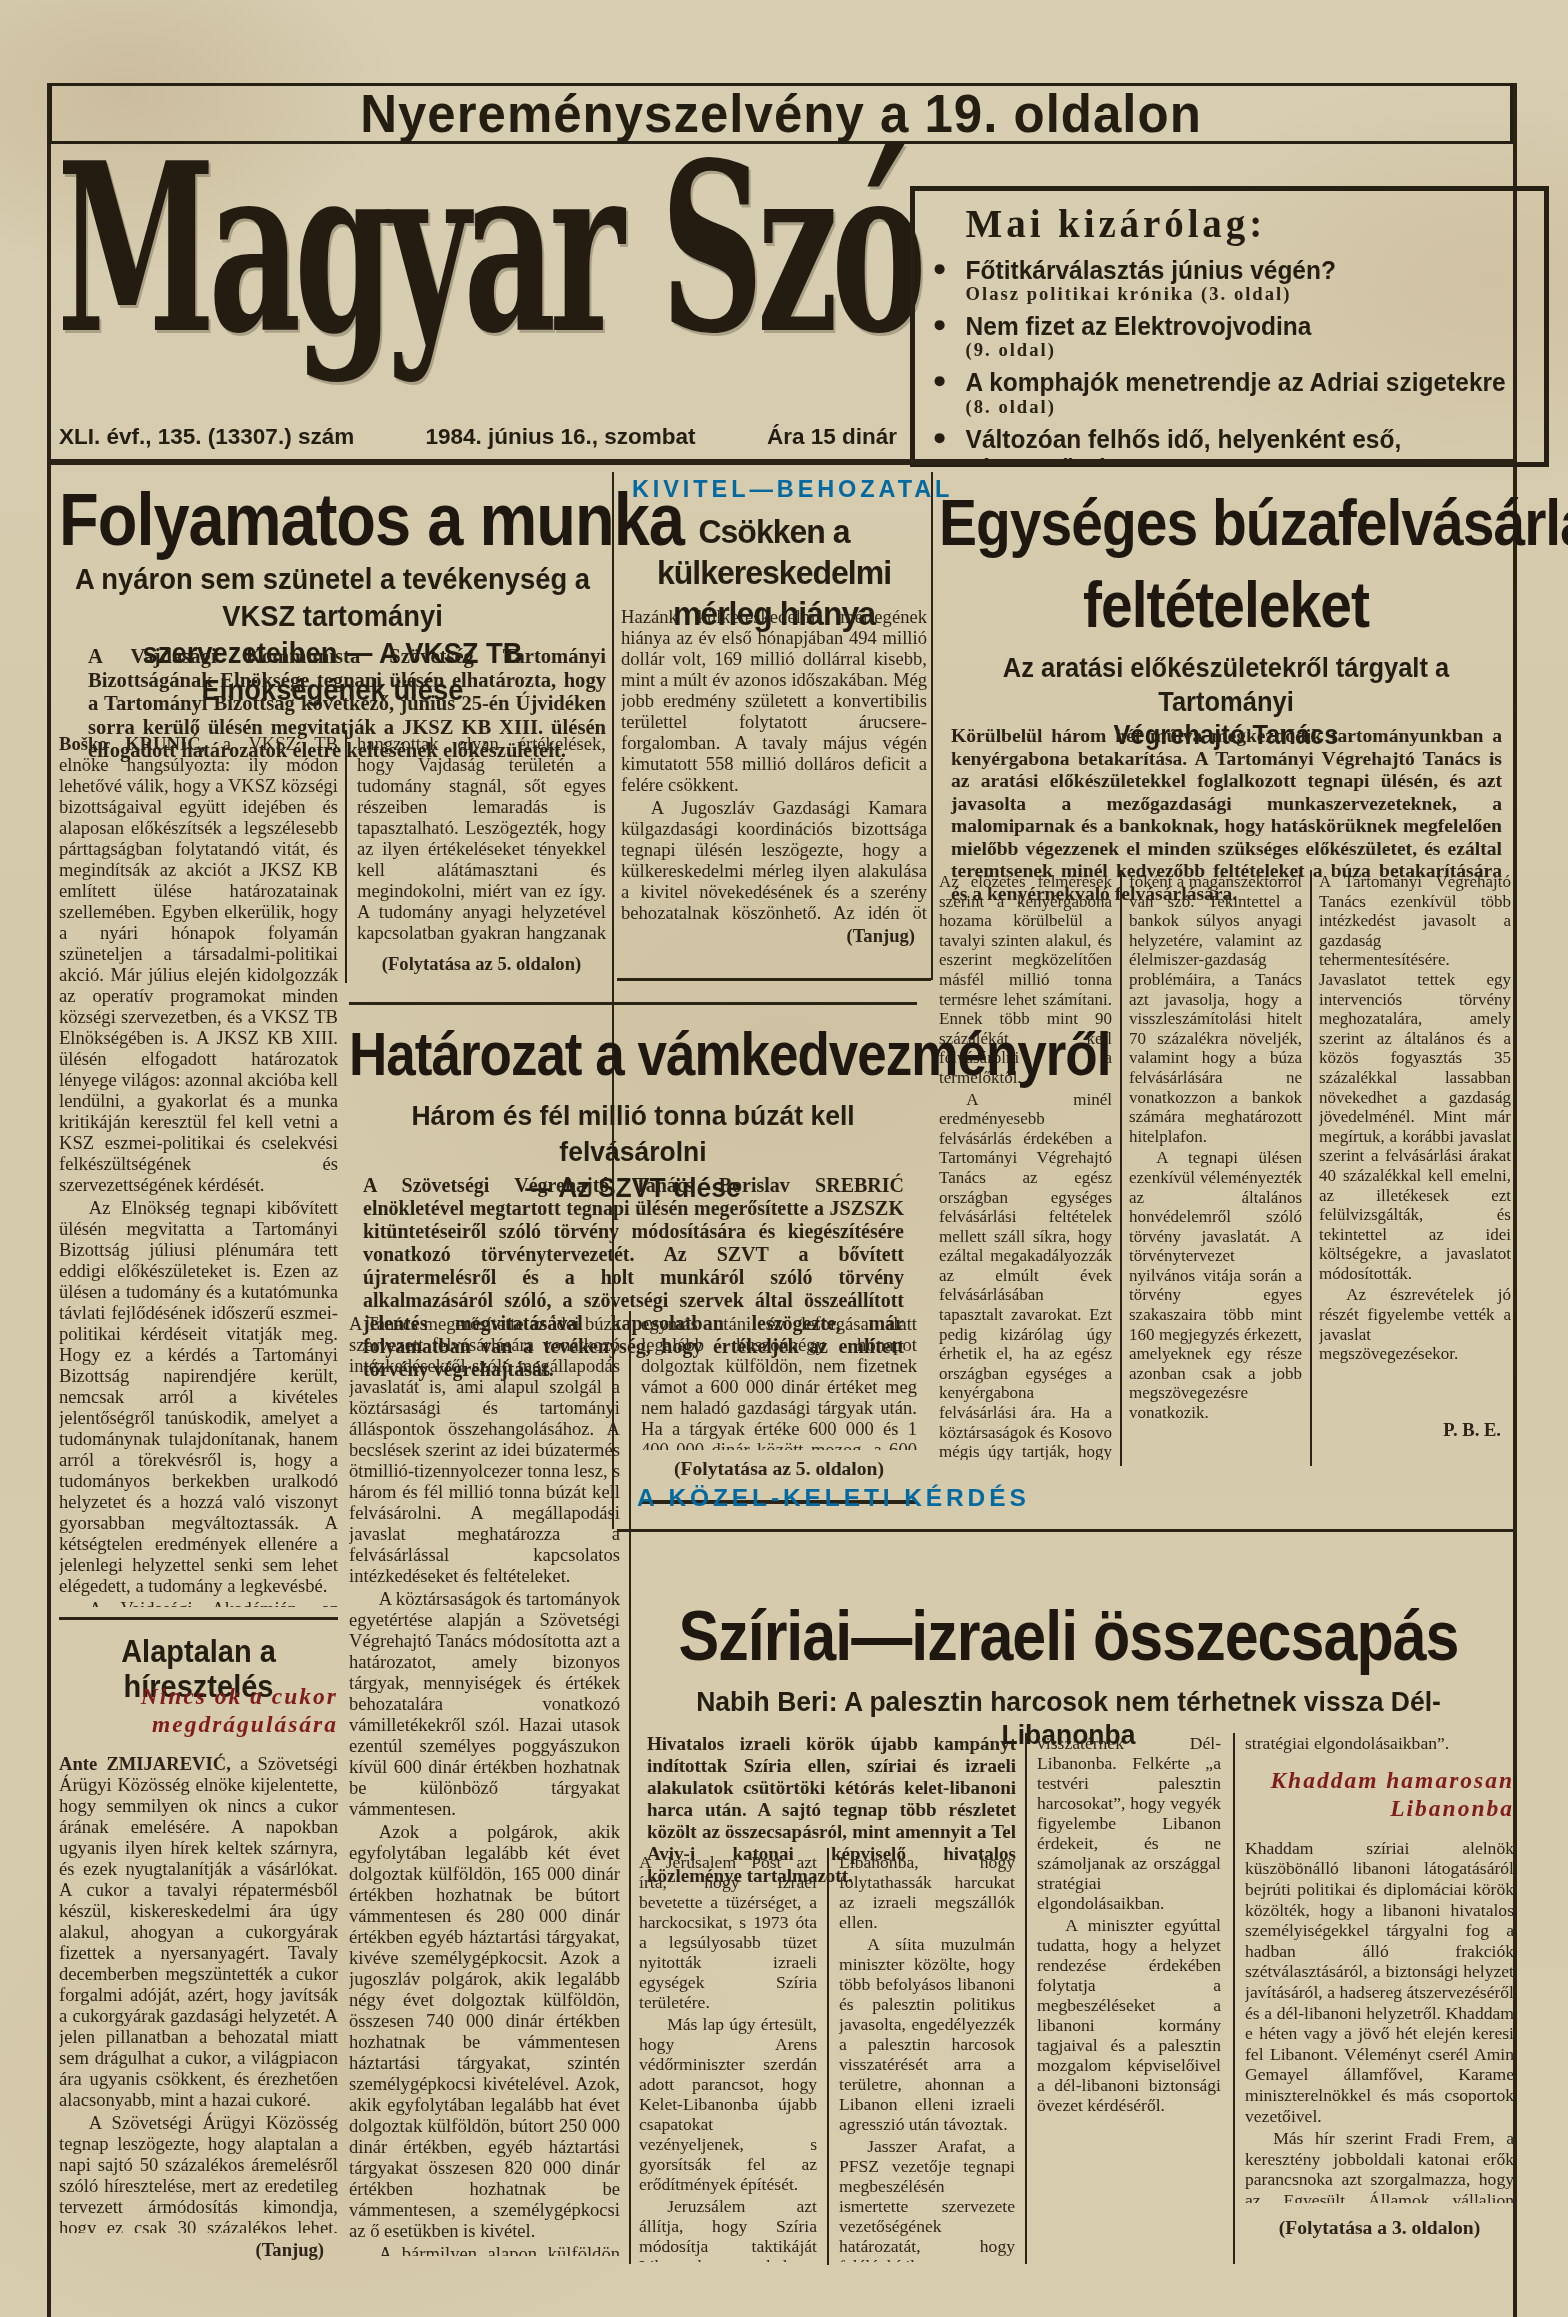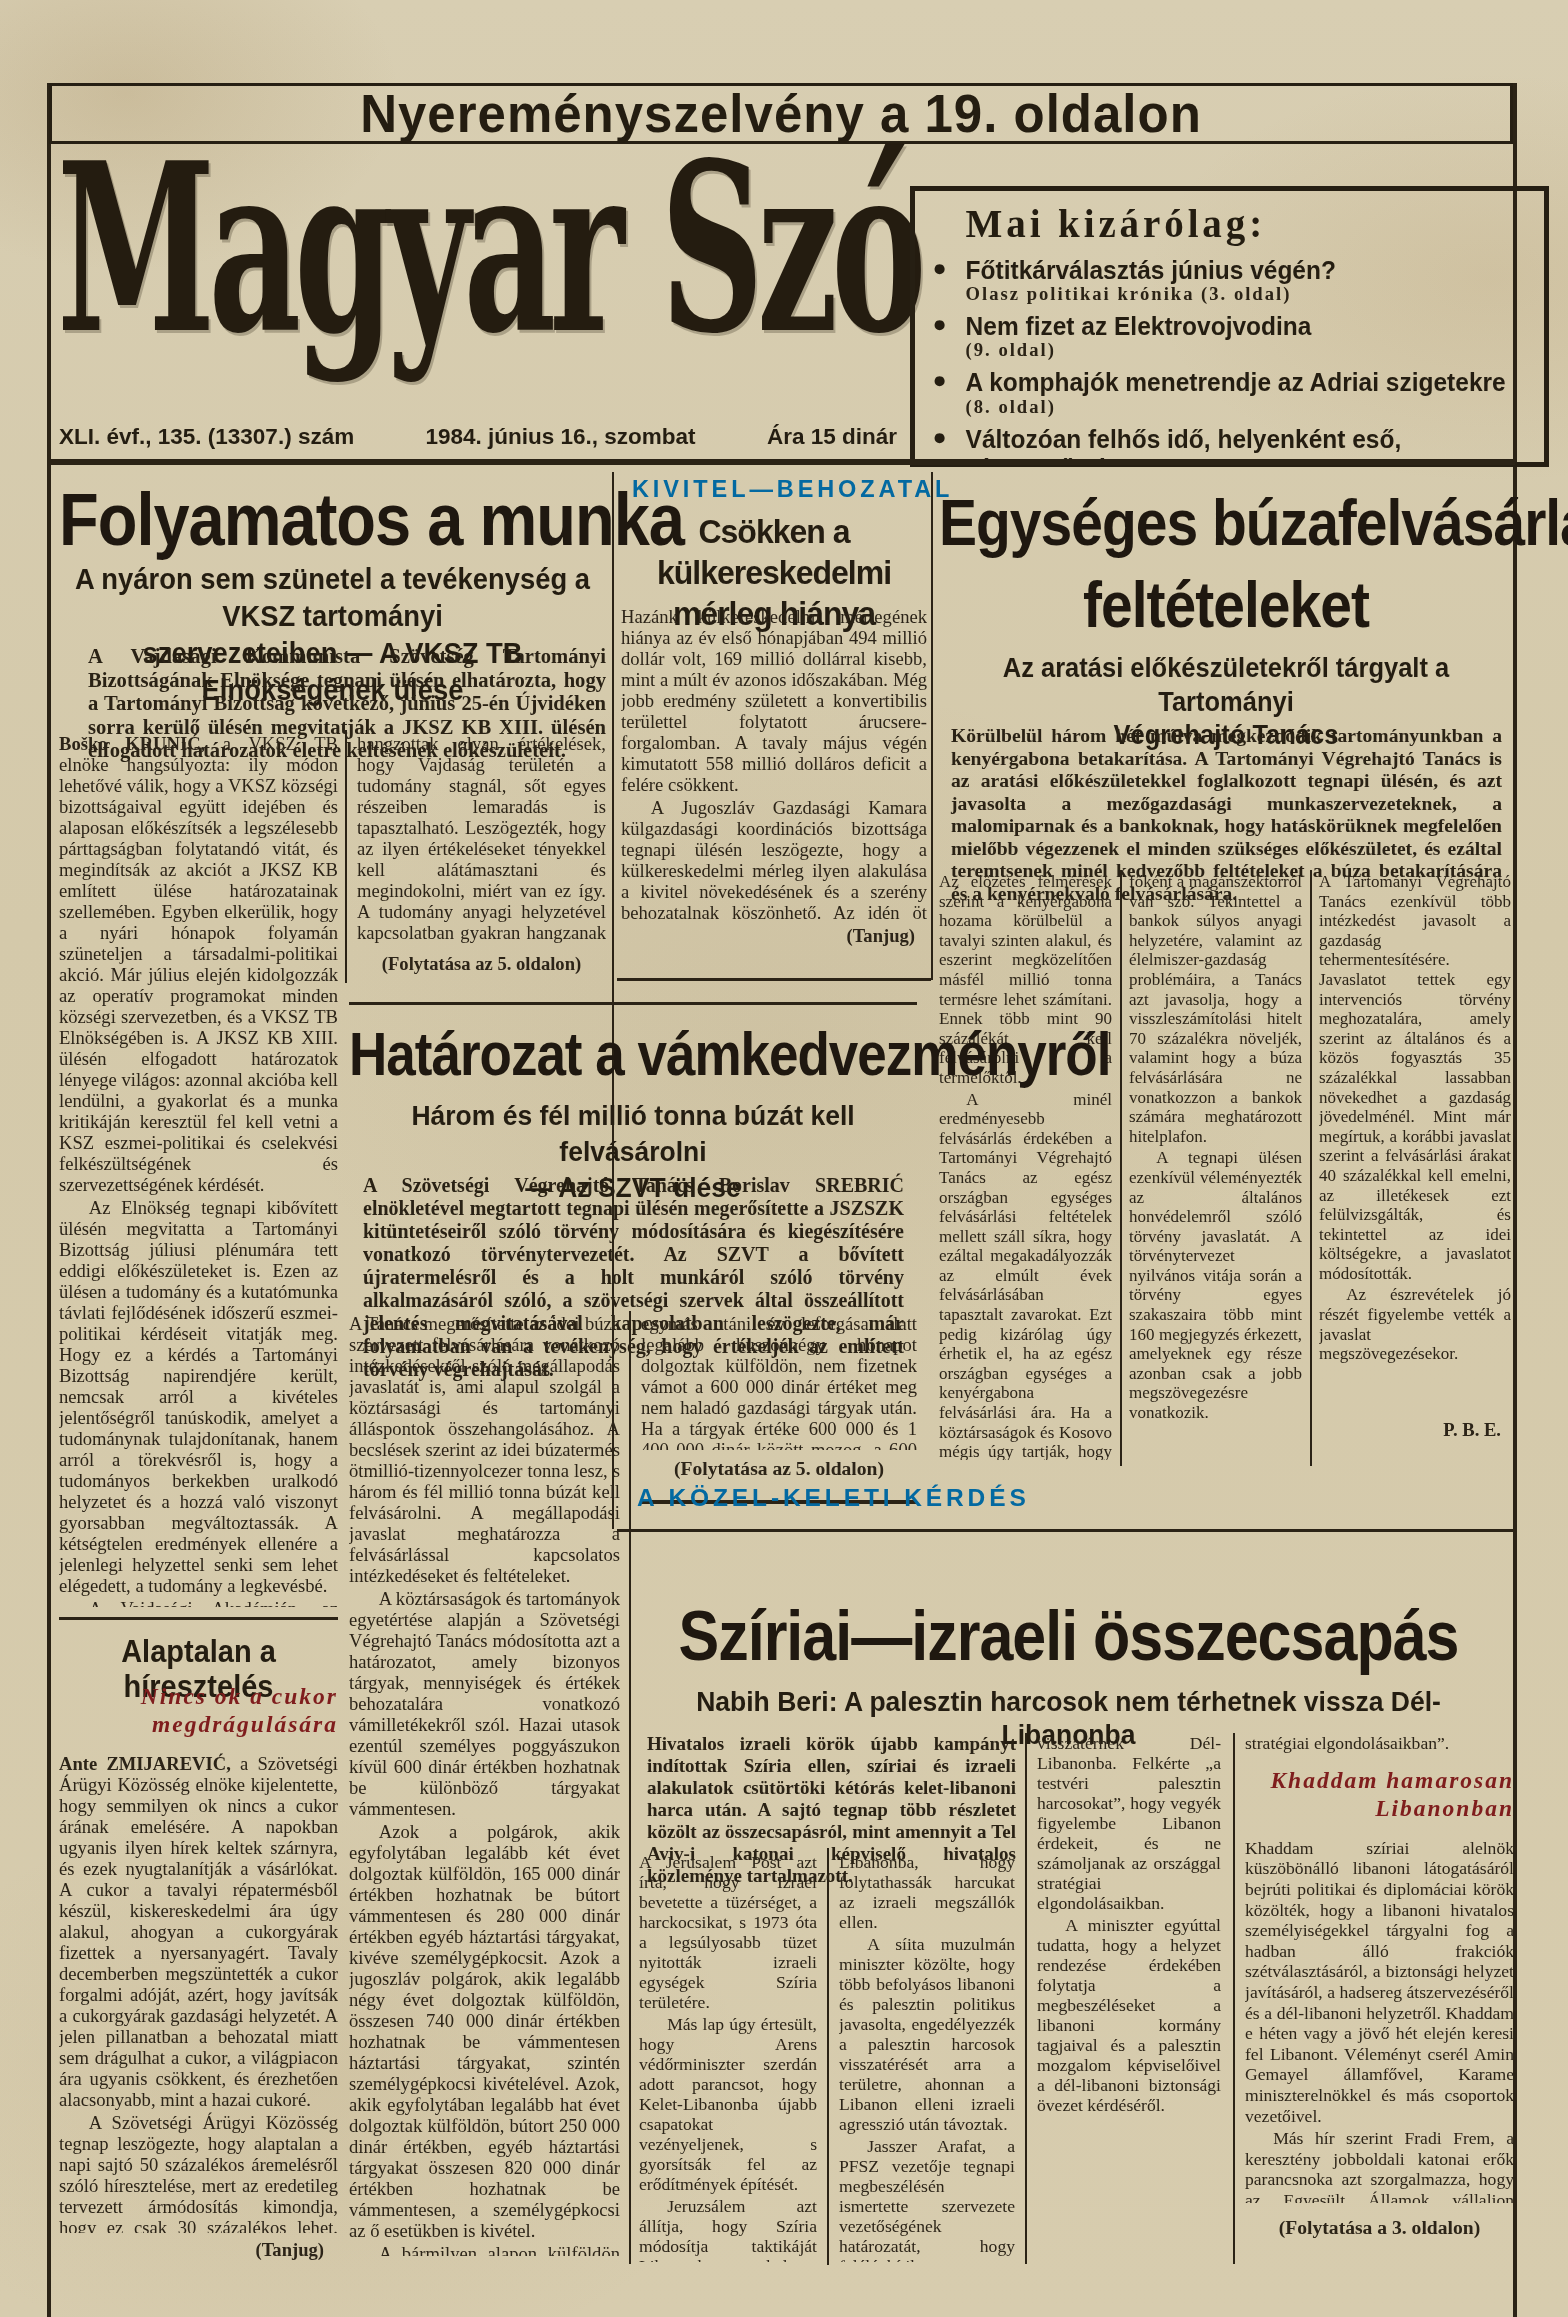--- a/index.html
+++ b/index.html
@@ -232,20 +232,20 @@
 
   </div>
   <div class="abs bodycol" style="left:1037px;top:1733px;width:184px;height:529px;font-size:17.6px;line-height:20px;">
     <p class="noindent">visszatérnek Dél-Libanonba. Felkérte „a testvéri palesztin harcosokat”, hogy vegyék figyelembe Libanon érdekeit, és ne számoljanak az országgal stratégiai elgondolásaikban.</p>
     <p>A miniszter egyúttal tudatta, hogy a helyzet rendezése érdekében folytatja a megbeszéléseket a libanoni kormány tagjaival és a palesztin mozgalom képviselőivel a dél-libanoni biztonsági övezet kérdéséről.</p>
   </div>
   <div class="abs bodycol" style="left:1245px;top:1733px;width:269px;height:470px;font-size:17.6px;line-height:20.6px;">
     <p class="noindent">stratégiai elgondolásaikban”.</p>
     <div class="subhead-serif" style="font-size:23.5px;line-height:27.4px;letter-spacing:2px;margin:13.7px 0 15.7px 0;">
       <div>Khaddam hamarosan</div>
-      <div>Libanonban</div>
+      <div>Libanonba</div>
     </div>
     <p class="noindent">Khaddam szíriai alelnök küszöbönálló libanoni látogatásáról bejrúti politikai és diplomáciai körök közölték, hogy a libanoni hivatalos személyiségekkel tárgyalni fog a hadban álló frakciók szétválasztásáról, a biztonsági helyzet javításáról, a hadsereg átszervezéséről és a dél-libanoni helyzetről. Khaddam e héten vagy a jövő hét elején keresi fel Libanont. Véleményt cserél Amin Gemayel államfővel, Karame miniszterelnökkel és más csoportok vezetőivel.</p>
     <p>Más hír szerint Fradi Frem, a keresztény jobboldali katonai erők parancsnoka azt szorgalmazza, hogy az Egyesült Államok vállaljon tevékenyebb diplomáciai szerepet, hogy véget vessenek a frakciók harcainak.</p>
   </div>
   <div class="abs contnote" style="left:1245px;top:2217px;width:269px;font-size:19.6px;">(Folytatása a 3. oldalon)</div>
 </article>
 
 
 </body></html>

